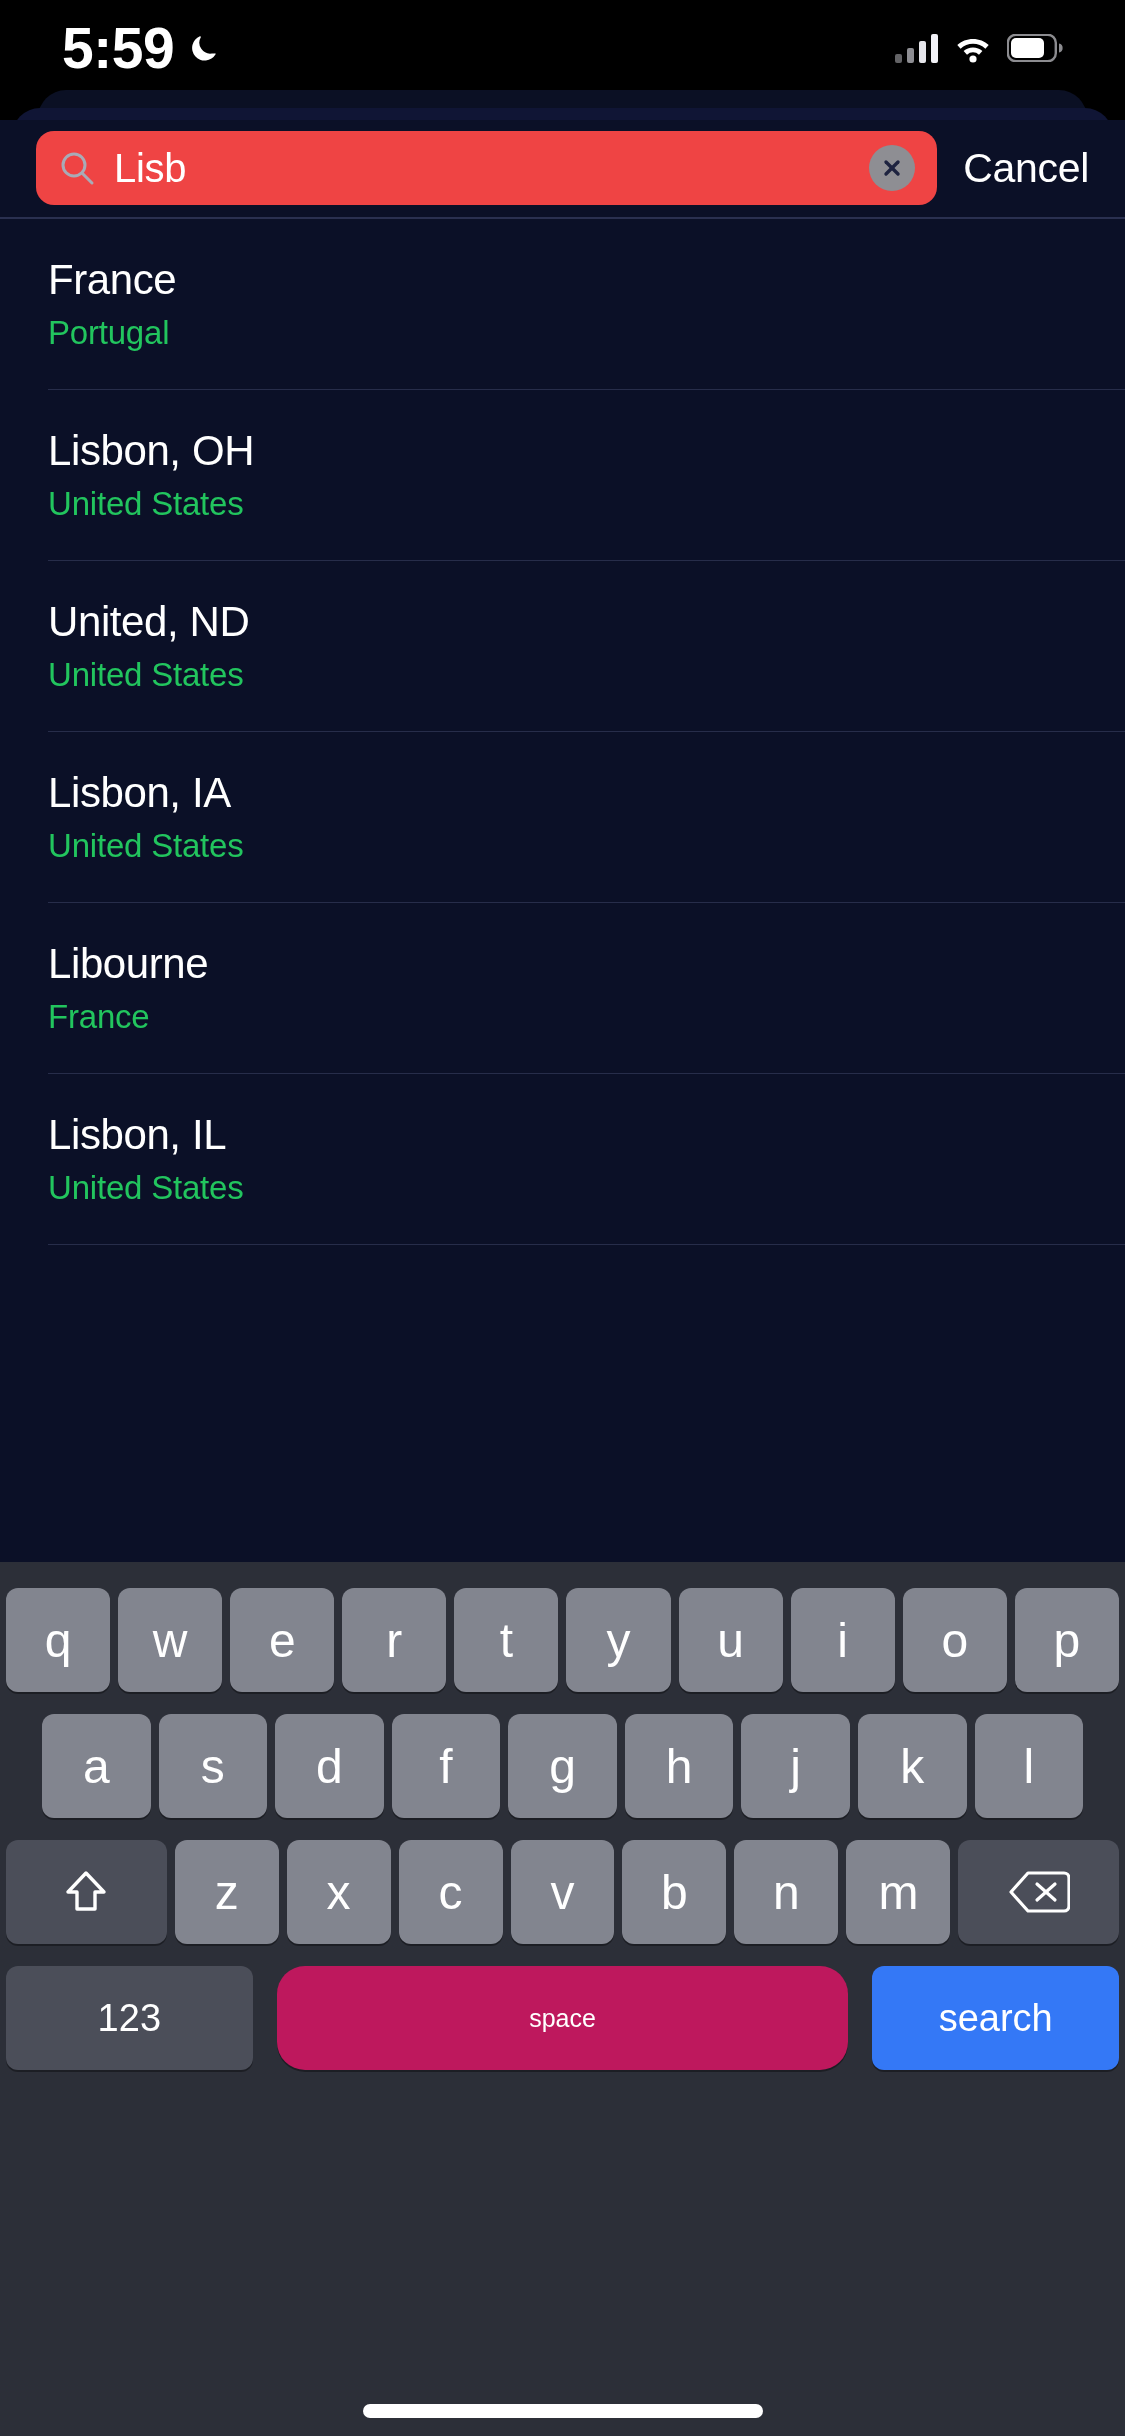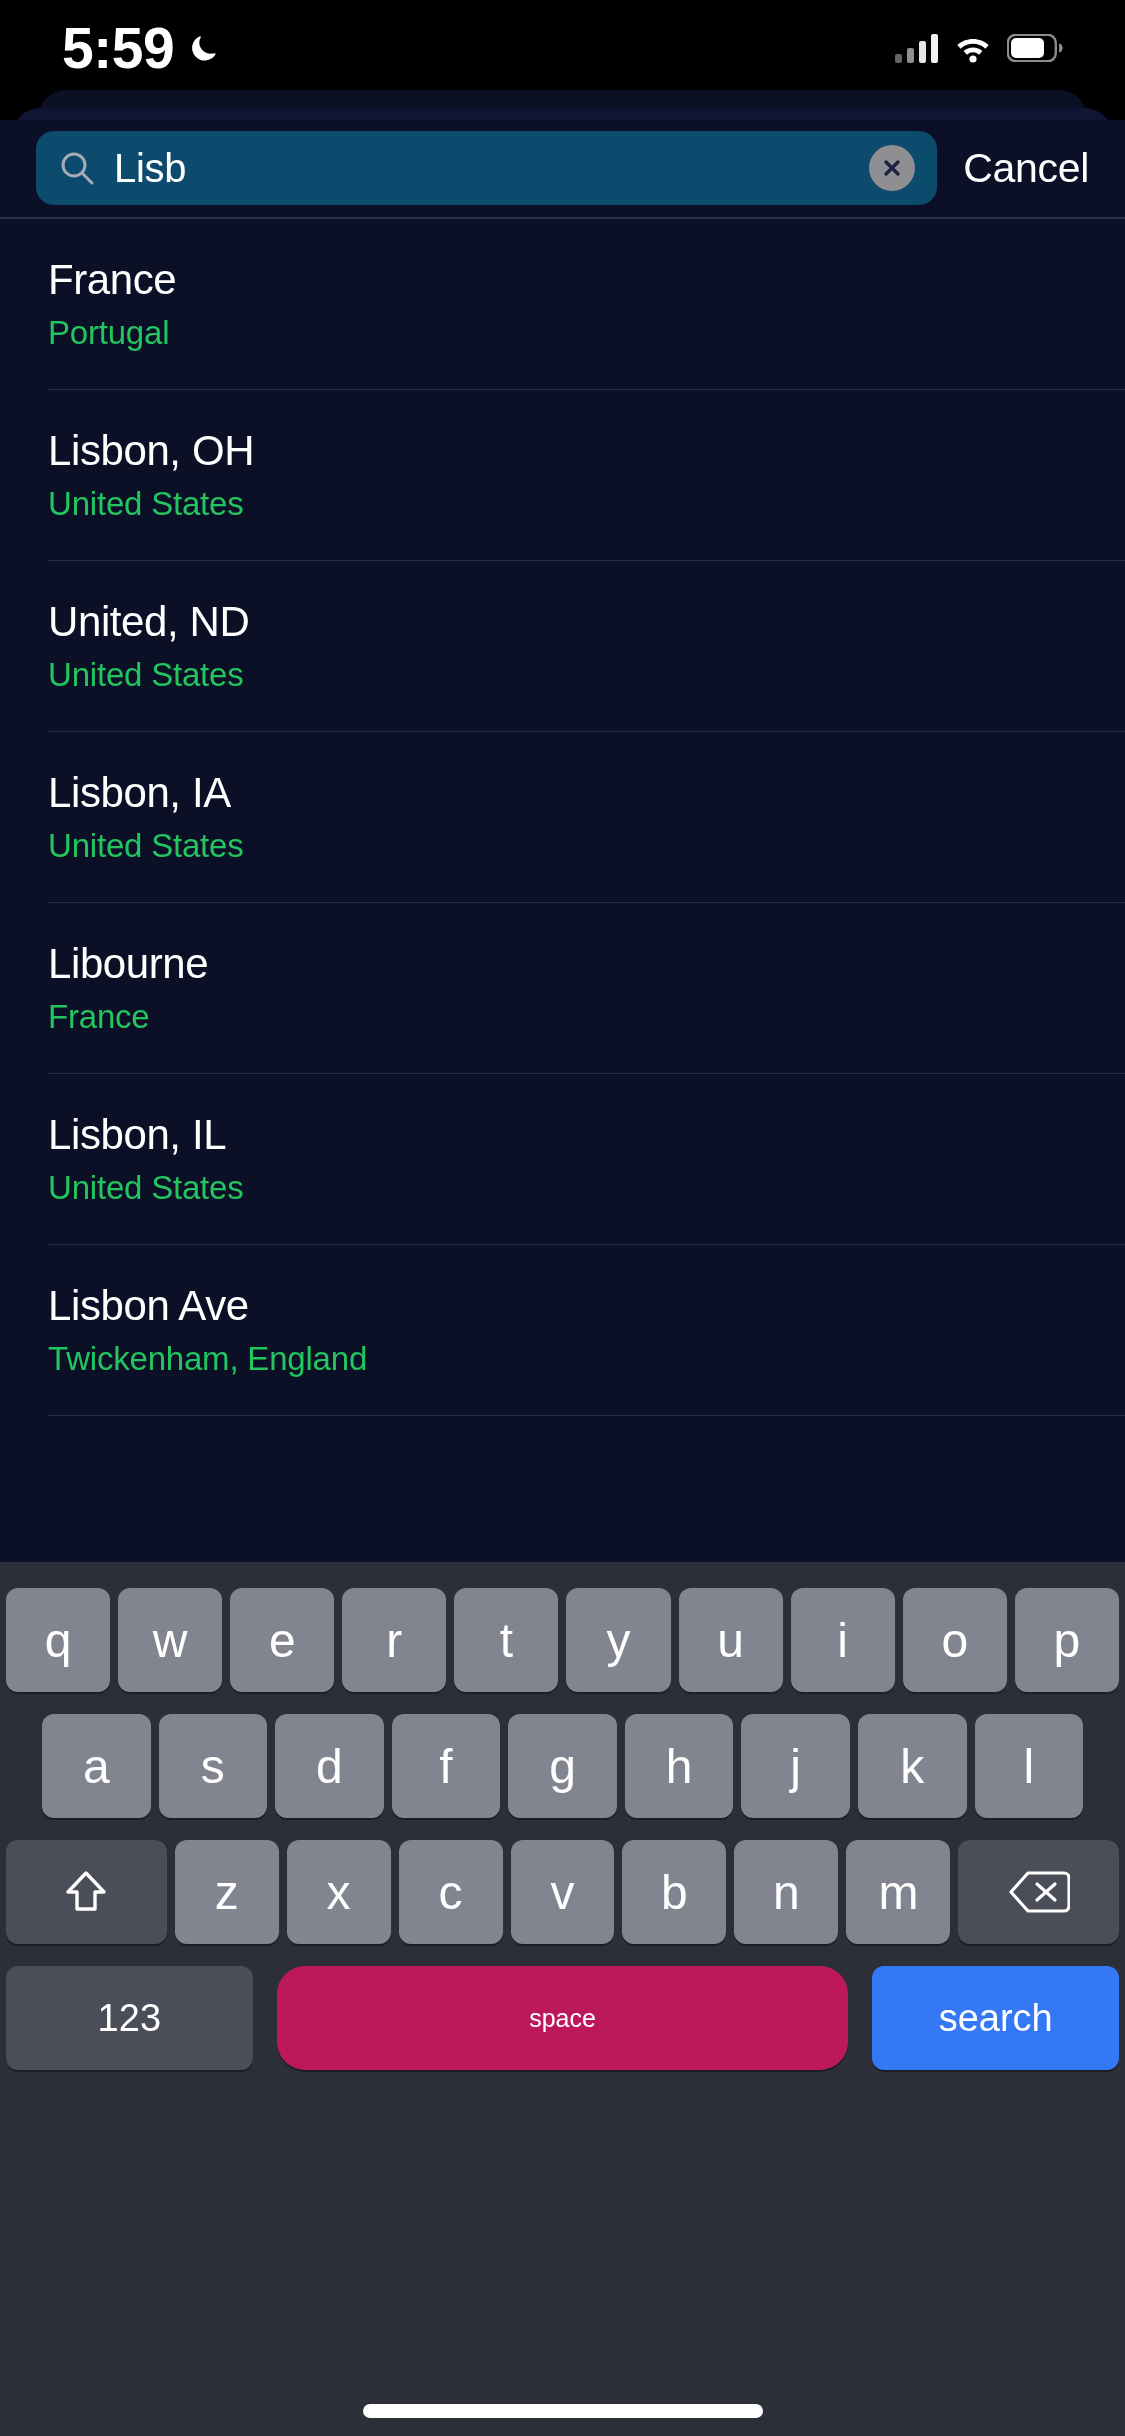--- a/index.html
+++ b/index.html
@@ -40,21 +40,21 @@
   #sheet {
     position:absolute; top:120px; left:0; width:1125px; height:1442px;
     background:#0b1027;
   }
   #searchbar-row {
     position:absolute; top:0; left:0; width:1125px; height:96px;
     display:flex; align-items:center; padding:0 36px; gap:26px;
   }
   #search-field {
     flex:1; height:74px; border-radius:18px;
-    background:#0c4a6e;
+    background:#ef4444;
     display:flex; align-items:center; padding:0 22px; gap:18px;
   }
   #search-icon { width:38px; height:38px; flex:0 0 auto; }
   #search-value {
     flex:1; color:#fff; font-size:40px; letter-spacing:-0.3px;
     white-space:nowrap; overflow:hidden;
   }
   #clear-button {
     width:46px; height:46px; border-radius:50%;
     background:#8e8e93; flex:0 0 auto;
@@ -204,24 +204,20 @@
           <div class="result-title">Lisbon, IA</div>
           <div class="result-sub">United States</div>
         </div>
         <div class="result-row">
           <div class="result-title">Libourne</div>
           <div class="result-sub">France</div>
         </div>
         <div class="result-row">
           <div class="result-title">Lisbon, IL</div>
           <div class="result-sub">United States</div>
-        </div>
-        <div class="result-row">
-          <div class="result-title">Lisbon Ave</div>
-          <div class="result-sub">Twickenham, England</div>
         </div>
       </div>
   </div>
 
   <div id="keyboard">
 
     <div id="row1" class="kb-row">
         <div class="key">q</div>
         <div class="key">w</div>
         <div class="key">e</div>

